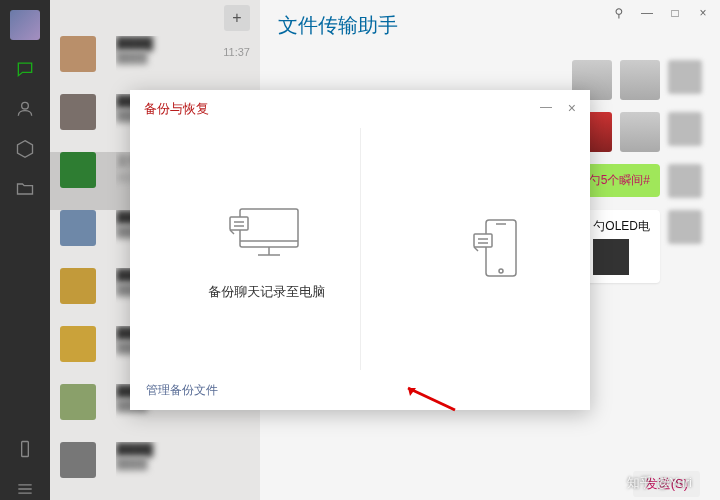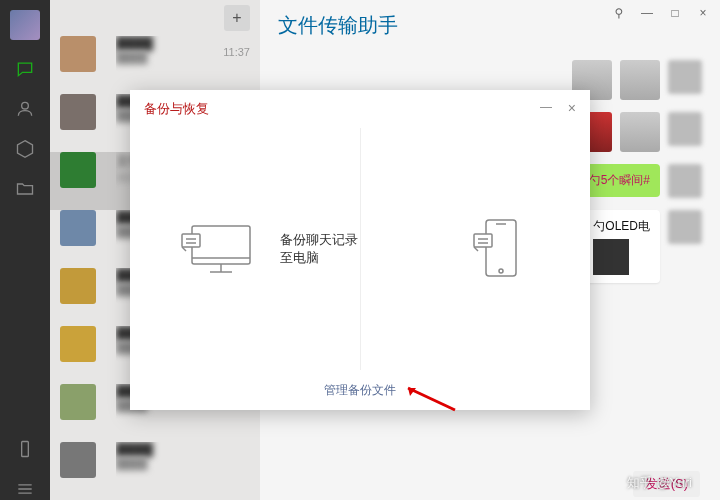--- a/index.html
+++ b/index.html
@@ -43,26 +43,26 @@
   .send-row { height:32px; display:flex; justify-content:flex-end; align-items:center; padding:0 20px; }
   .send-btn { font-size:13px; color:#be185d; background:#eee; padding:4px 12px; border-radius:3px; }
 
   
   .modal-backdrop { position:absolute; inset:0; display:flex; align-items:center; justify-content:center; }
   .modal { width:460px; height:320px; background:#fff; box-shadow:0 4px 20px rgba(0,0,0,.25); display:flex; flex-direction:column; position:relative; }
   .modal-head { height:38px; display:flex; align-items:center; padding:0 14px; font-size:13px; color:#b91c1c; }
   .modal-close { position:absolute; top:10px; right:14px; color:#888; font-size:14px; }
   .modal-min { position:absolute; top:10px; right:38px; color:#888; font-size:12px; }
   .modal-body { flex:1; display:flex; }
-  .option { flex:1; display:flex; align-items:center; justify-content:center; gap:16px;margin-left:44px; }
+  .option { flex:1; display:flex; flex-direction:column; align-items:center; justify-content:center; gap:16px;margin-left:44px; }
   .option:first-child { border-right:1px solid #eee; }
   .option-icon { width:90px; height:70px; display:flex; align-items:center; justify-content:center; }
   .option-icon svg { stroke:#888; fill:none; stroke-width:1.5; }
   .option-label { font-size:13px; color:#333; }
-  .modal-foot { height:40px; display:flex; align-items:center; justify-content:center; }
+  .modal-foot { height:40px; display:flex; align-items:center; justify-content:flex-start;padding-left:16px; }
   .manage-link { font-size:12px; color:#576b95; }
 
   
   .arrow { position:absolute; left:400px; top:382px; width:60px; height:30px; pointer-events:none; }
   .arrow svg { stroke:#d00; fill:#d00; }
 
   .watermark { position:absolute; right:28px; bottom:8px; font-size:13px; color:rgba(255,255,255,.85); text-shadow:0 0 3px rgba(0,0,0,.6); }
 </style>
 </head>
 <body>

